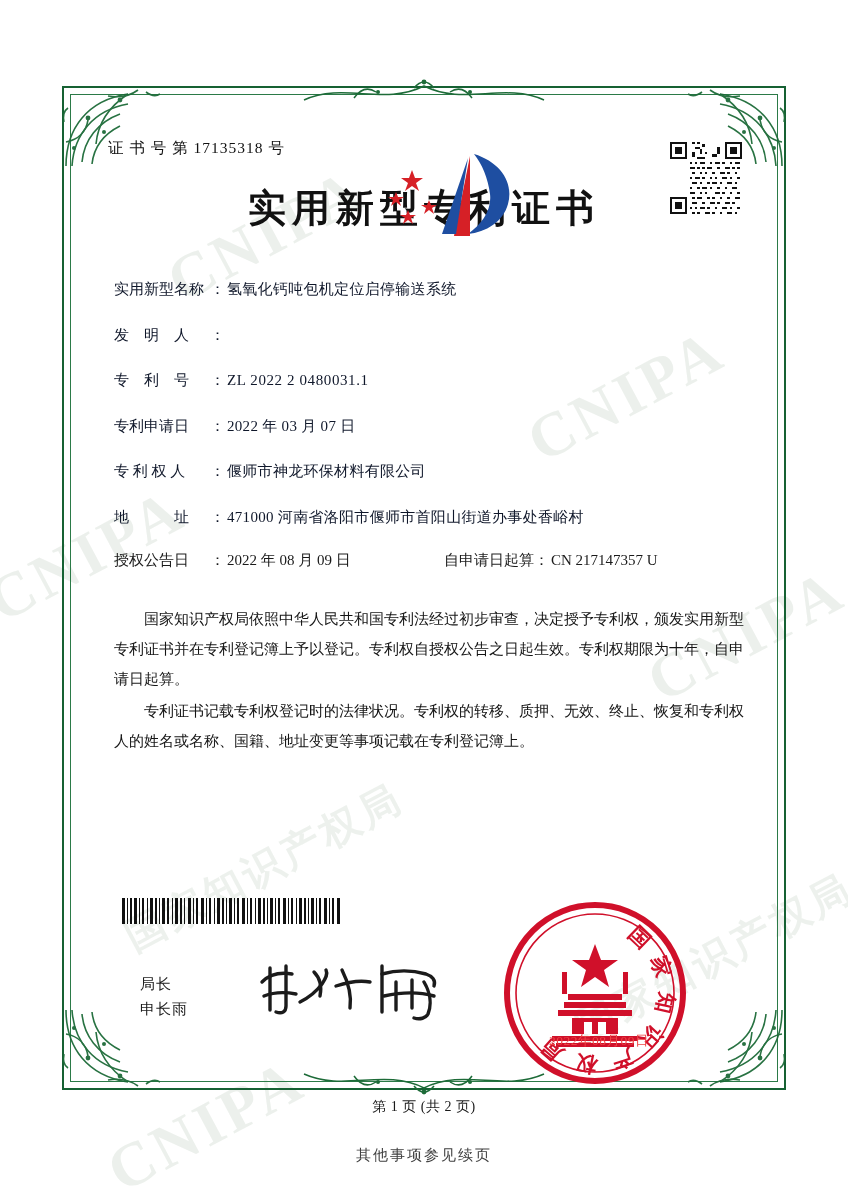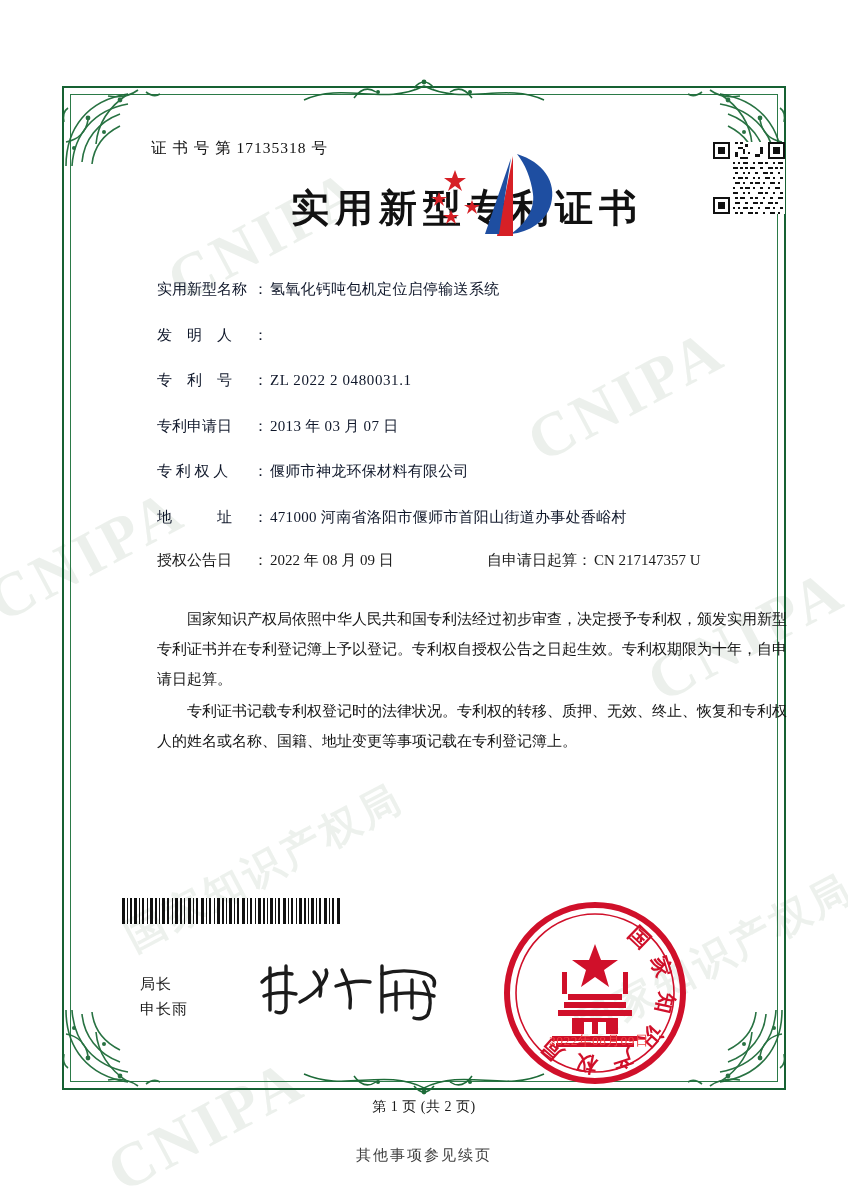--- a/index.html
+++ b/index.html
@@ -90,21 +90,20 @@
     color: #1d6b38;
   }
 
   
   .content {
     position: absolute;
     left: 100px;
     top: 120px;
     width: 648px;
     z-index: 3;
-    margin-left: 43px;
   }
 
   .cert-no {
     font-size: 15.5px;
     letter-spacing: 1px;
     color: #111;
     margin: 18px 0 0 8px;
     font-family: "Liberation Serif", serif;
   }
 
@@ -514,21 +513,21 @@
 
       <div class="field-row">
         <span class="f-label">专　利　号</span>
         <span class="f-colon">：</span>
         <span class="f-value mono-ish">ZL 2022 2 0480031.1</span>
       </div>
 
       <div class="field-row">
         <span class="f-label">专利申请日</span>
         <span class="f-colon">：</span>
-        <span class="f-value">2013 年 03 月 07 日</span>
+        <span class="f-value">2022 年 03 月 07 日</span>
       </div>
 
       <div class="field-row">
         <span class="f-label">专 利 权 人</span>
         <span class="f-colon">：</span>
         <span class="f-value">偃师市神龙环保材料有限公司</span>
       </div>
 
       <div class="field-row">
         <span class="f-label">地　　　址</span>

